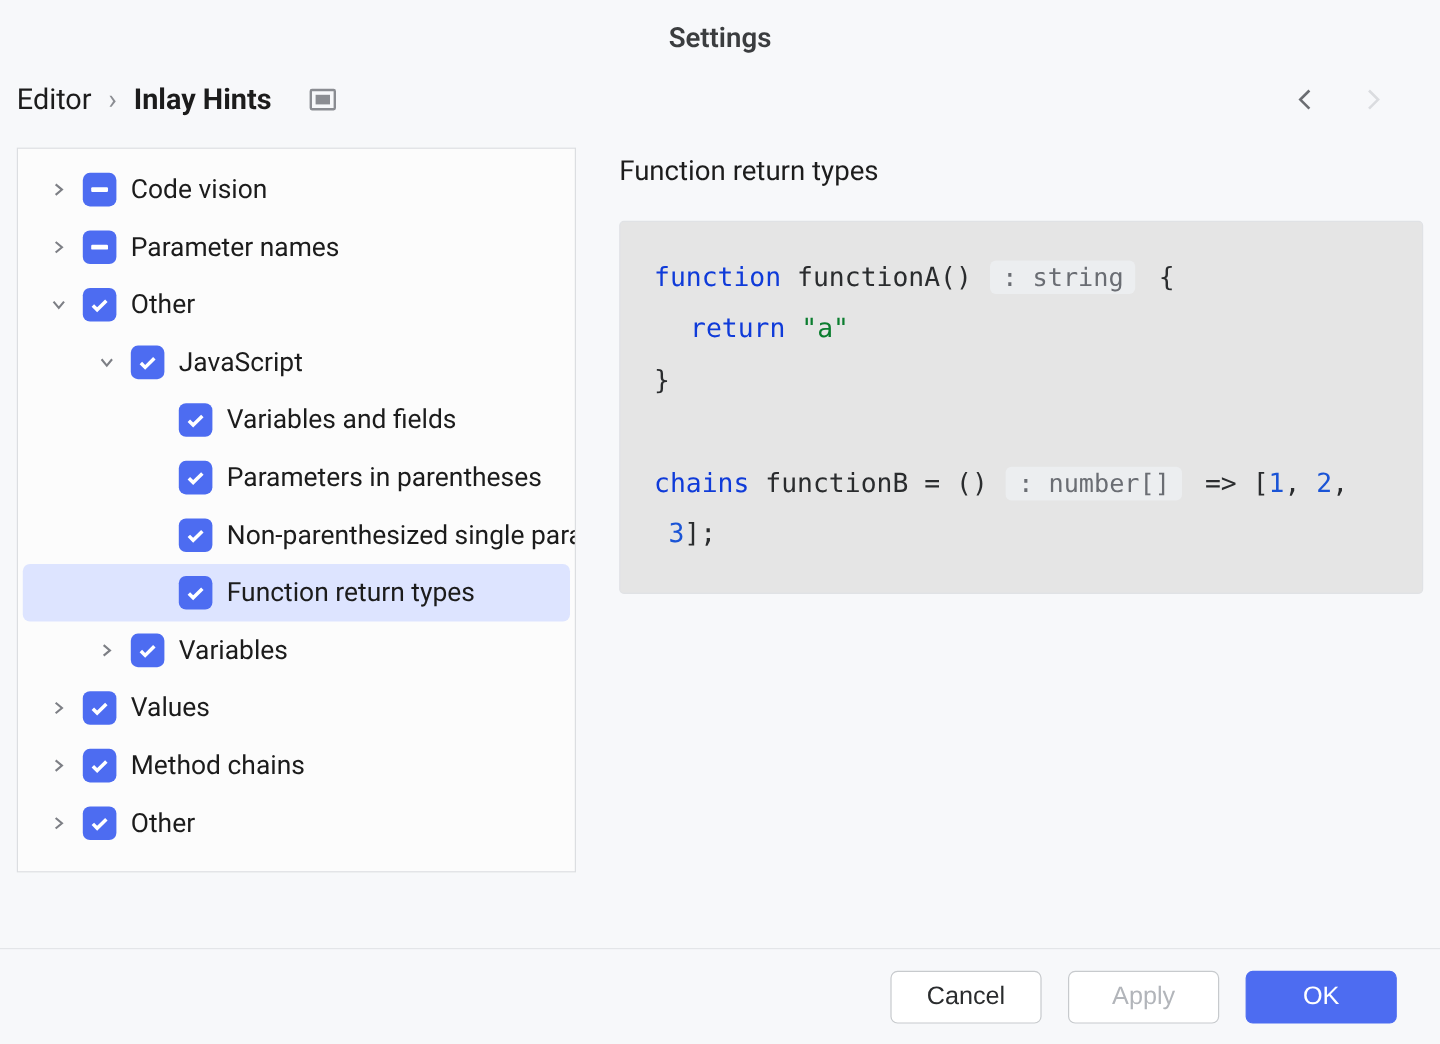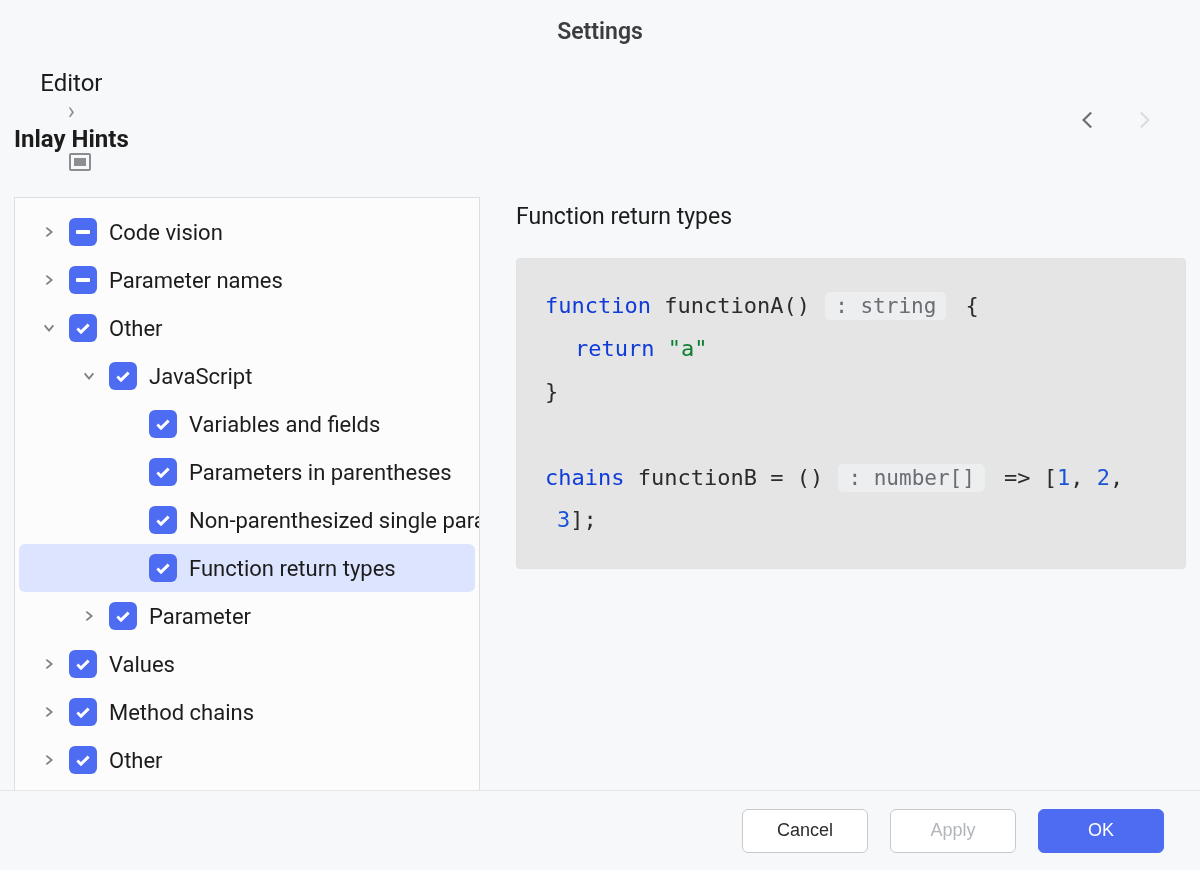--- a/index.html
+++ b/index.html
@@ -22,23 +22,23 @@
 
     .header {
       display: flex;
       align-items: center;
       justify-content: space-between;
       padding: 14px 44px 14px 14px;
     }
     .breadcrumb {
       display: flex;
       align-items: center;
+      gap: 14px;
       font-size: 24px;
       color: #1c1c1c;
-      flex-direction: column;
     }
     .breadcrumb .current { font-weight: 700; }
     .breadcrumb .sep { color: #8b8d92; }
     .bc-icon {
       width: 22px; height: 18px;
       border: 2px solid #8b8d92;
       border-radius: 2px;
       margin-left: 18px;
       position: relative;
     }
@@ -156,21 +156,21 @@
       justify-content: flex-end;
       align-items: center;
       gap: 22px;
       padding-right: 36px;
     }
     .btn {
       height: 44px;
       min-width: 126px;
       padding: 0 24px;
       border-radius: 6px;
-      font-size: 18px;
+      font-size: 21px;
       cursor: pointer;
       border: 1px solid #c7cacd;
       background: #ffffff;
       color: #2a2c2e;
     }
     .btn.disabled { color: #b2b5ba; cursor: default; }
     .btn.primary {
       background: #4d6cf1;
       border-color: #4d6cf1;
       color: #ffffff;
@@ -307,21 +307,21 @@
       <span class="disclosure">
           <svg viewBox="0 0 16 16" stroke="#7d7f85" stroke-width="2" fill="none">
             <path d="M5 3l6 5-6 5"></path>
           </svg>
         </span>
       <span class="checkbox">
           <svg viewBox="0 0 16 16" stroke="#fff" stroke-width="2.6" fill="none">
             <path d="M3 8.5l3.2 3.2L13 5"></path>
           </svg>
         </span>
-      <span class="tree-label">Parameter</span>
+      <span class="tree-label">Variables</span>
     </div>
 
     <div class="tree-row">
       <span class="disclosure">
           <svg viewBox="0 0 16 16" stroke="#7d7f85" stroke-width="2" fill="none">
             <path d="M5 3l6 5-6 5"></path>
           </svg>
         </span>
       <span class="checkbox">
           <svg viewBox="0 0 16 16" stroke="#fff" stroke-width="2.6" fill="none">

